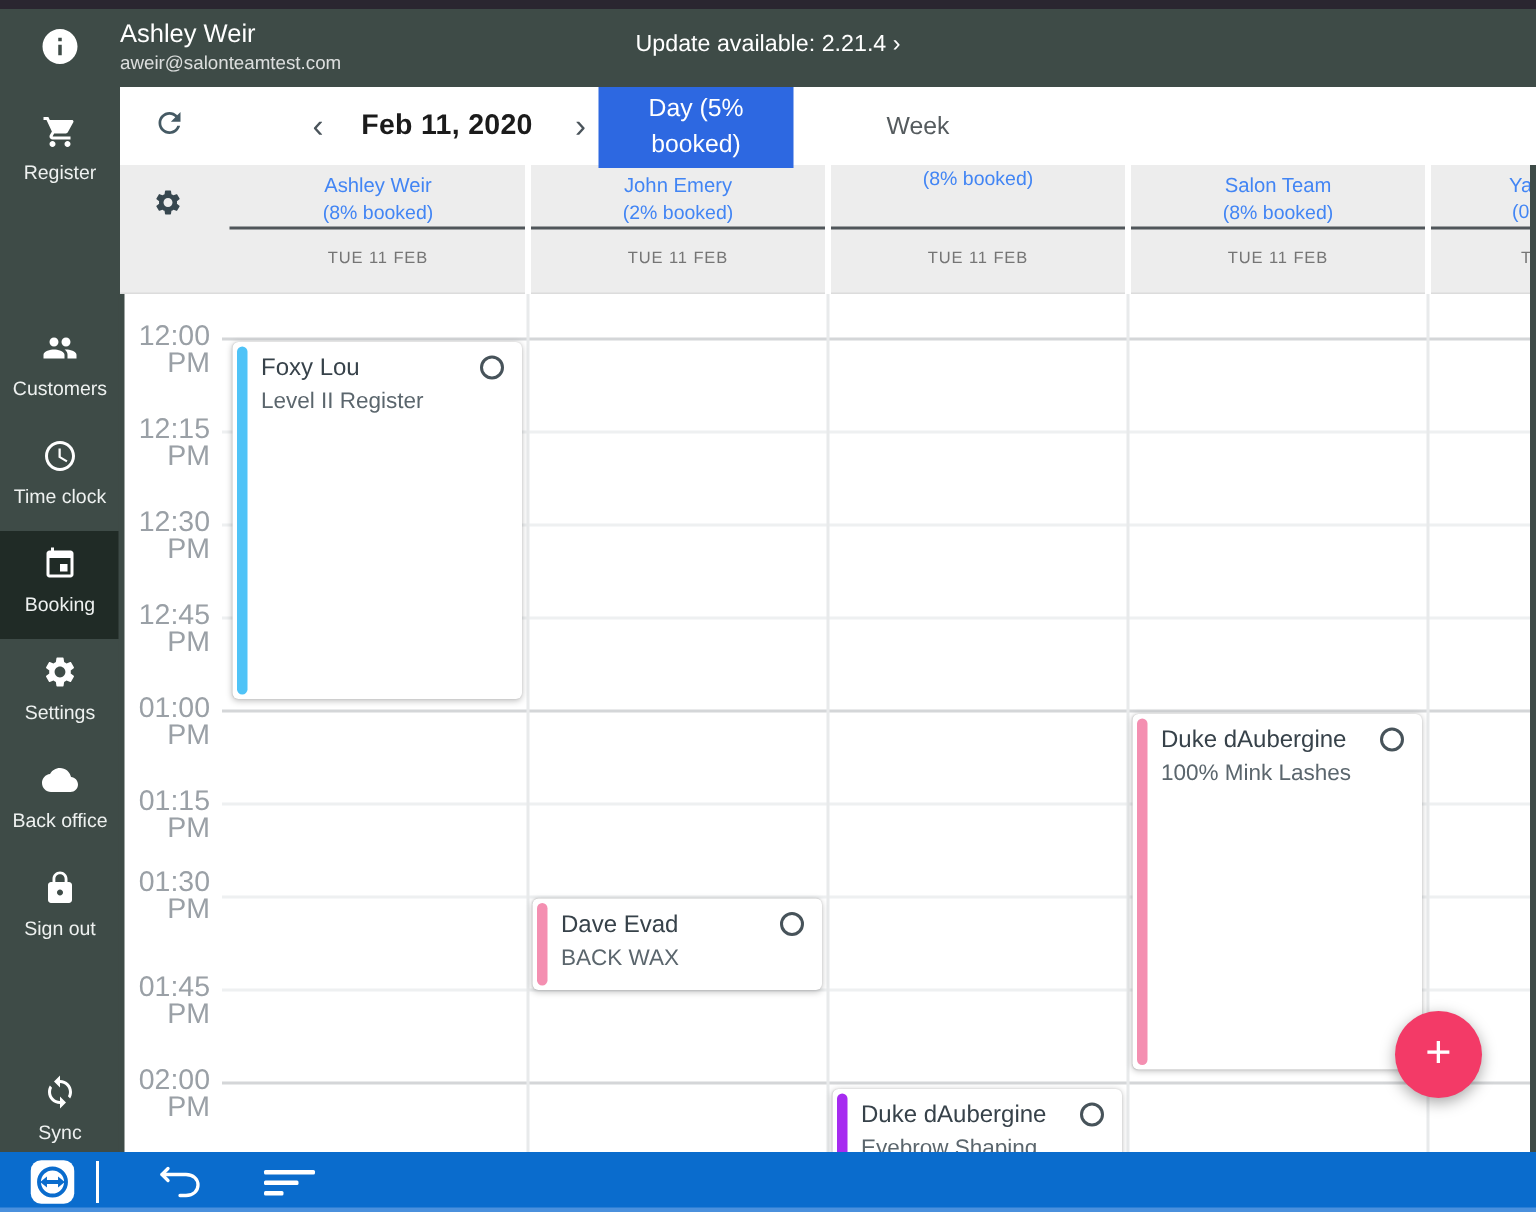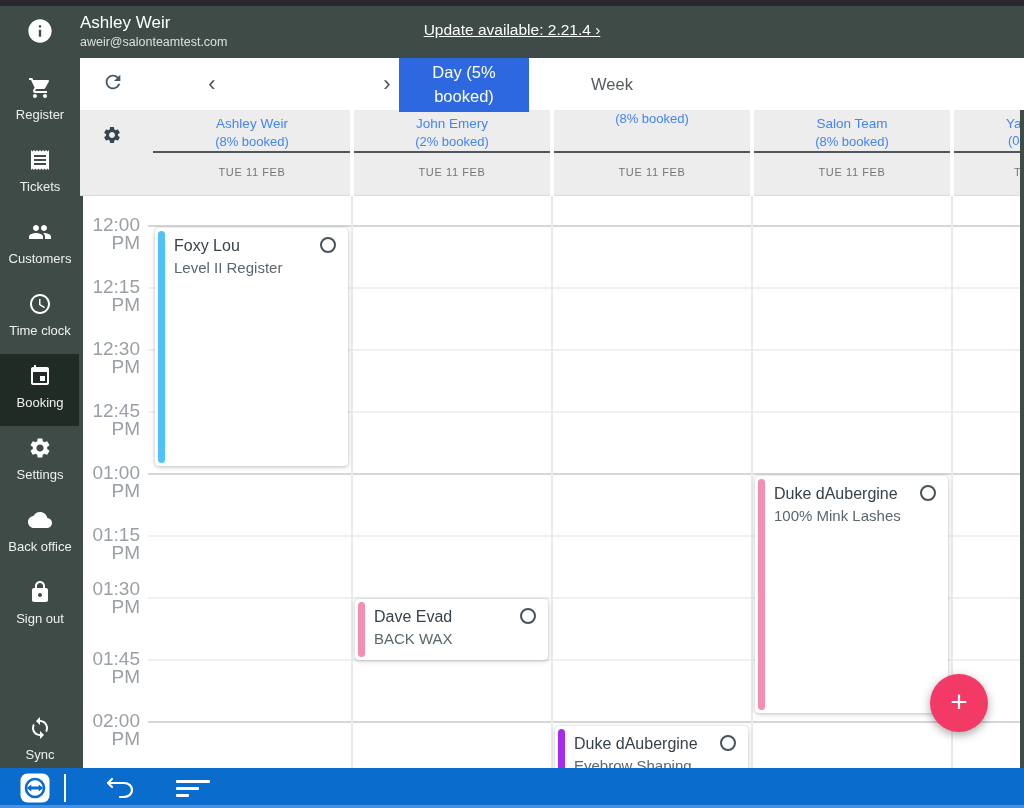--- a/index.html
+++ b/index.html
@@ -9,21 +9,21 @@
 
   
   .status-strip { position:absolute; left:0; top:0; width:1024px; height:6px; background:#2a2630; }
 
   
   .appbar { position:absolute; left:0; top:6px; width:1024px; height:52px; background:#3e4b47; color:#fff; }
   .info-btn { position:absolute; left:26px; top:11px; width:28px; height:28px; cursor:pointer; }
   .user-block { position:absolute; left:80px; top:6px; }
   .user-name { font-size:17px; font-weight:500; color:#fff; line-height:22px; }
   .user-email { font-size:12.5px; color:rgba(255,255,255,.82); line-height:17px; }
-  .update-notice { position:absolute; left:0; right:0; top:15px; text-align:center; font-size:15.5px; color:#fff; cursor:pointer;text-decoration:underline; }
+  .update-notice { position:absolute; left:0; right:0; top:15px; text-align:center; font-size:15.5px; color:#fff; cursor:pointer; }
 
   
   .sidebar { position:absolute; left:0; top:58px; width:80px; height:710px; background:#3e4b47; z-index:5; }
   .nav-item { position:absolute; left:0; width:80px; height:72px; text-align:center; cursor:pointer; }
   .nav-item.active { background:#202b26; }
   .nav-icon { position:absolute; left:28px; top:10px; width:24px; height:24px; display:block; }
   .nav-icon svg { width:24px; height:24px; fill:#fff; }
   .nav-label { position:absolute; left:0; top:41px; width:80px; font-size:13px; color:#eef1f0; }
   .ni0{top:8px}.ni1{top:80px}.ni2{top:152px}.ni3{top:224px}.ni4{top:296px}
   .ni5{top:368px}.ni6{top:440px}.ni7{top:512px}.ni8{top:648px}
@@ -121,26 +121,20 @@
     <div class="update-notice">Update available: 2.21.4 ›</div>
   </header>
 
   <nav class="sidebar">
     <div class="nav-item ni0">
       <span class="nav-icon"><svg viewBox="0 0 24 24">
             <path d="M7 18c-1.1 0-1.99.9-1.99 2S5.9 22 7 22s2-.9 2-2-.9-2-2-2zM1 2v2h2l3.6 7.59-1.35 2.45c-.16.28-.25.61-.25.96 0 1.1.9 2 2 2h12v-2H7.42c-.14 0-.25-.11-.25-.25l.03-.12.9-1.63h7.45c.75 0 1.41-.41 1.75-1.03l3.58-6.49c.08-.14.12-.31.12-.48 0-.55-.45-1-1-1H5.21l-.94-2H1zm16 16c-1.1 0-1.99.9-1.99 2s.89 2 1.99 2 2-.9 2-2-.9-2-2-2z"></path>
           </svg></span>
       <span class="nav-label">Register</span>
     </div>
-    <div class="nav-item ni1">
-      <span class="nav-icon"><svg viewBox="0 0 24 24">
-            <path d="M18 17H6v-2h12v2zm0-4H6v-2h12v2zm0-4H6V7h12v2zM3 22l1.5-1.5L6 22l1.5-1.5L9 22l1.5-1.5L12 22l1.5-1.5L15 22l1.5-1.5L18 22l1.5-1.5L21 22V2l-1.5 1.5L18 2l-1.5 1.5L15 2l-1.5 1.5L12 2l-1.5 1.5L9 2 7.5 3.5 6 2 4.5 3.5 3 2v20z"></path>
-          </svg></span>
-      <span class="nav-label">Tickets</span>
-    </div>
     <div class="nav-item ni2">
       <span class="nav-icon"><svg viewBox="0 0 24 24">
             <path d="M16 11c1.66 0 2.99-1.34 2.99-3S17.66 5 16 5c-1.66 0-3 1.34-3 3s1.34 3 3 3zm-8 0c1.66 0 2.99-1.34 2.99-3S9.66 5 8 5C6.34 5 5 6.34 5 8s1.34 3 3 3zm0 2c-2.33 0-7 1.17-7 3.5V19h14v-2.5c0-2.33-4.67-3.5-7-3.5zm8 0c-.29 0-.62.02-.97.05 1.16.84 1.97 1.97 1.97 3.45V19h6v-2.5c0-2.33-4.67-3.5-7-3.5z"></path>
           </svg></span>
       <span class="nav-label">Customers</span>
     </div>
     <div class="nav-item ni3">
       <span class="nav-icon"><svg viewBox="0 0 24 24">
             <path d="M11.99 2C6.47 2 2 6.48 2 12s4.47 10 9.99 10C17.52 22 22 17.52 22 12S17.52 2 11.99 2zM12 20c-4.42 0-8-3.58-8-8s3.58-8 8-8 8 3.58 8 8-3.58 8-8 8zm.5-13H11v6l5.25 3.15.75-1.23-4.5-2.67z"></path>
           </svg></span>
@@ -178,20 +172,21 @@
     </div>
   </nav>
 
   <div class="cal-toolbar">
     <span class="refresh-btn">
       <svg viewBox="0 0 24 24">
           <path d="M17.65 6.35C16.2 4.9 14.21 4 12 4c-4.42 0-7.99 3.58-7.99 8s3.57 8 7.99 8c3.73 0 6.84-2.55 7.73-6h-2.08c-.82 2.33-3.04 4-5.65 4-3.31 0-6-2.69-6-6s2.69-6 6-6c1.66 0 3.14.69 4.22 1.78L13 11h7V4l-2.35 2.35z"></path>
         </svg>
     </span>
     <span class="nav-chev chev-prev">‹</span>
+    <span class="date-label">Feb 11, 2020</span>
     <span class="nav-chev chev-next">›</span>
     <div class="tab tab-day">Day (5% booked)</div>
     <div class="tab tab-week">Week</div>
   </div>
 
   <div class="staff-header">
     <span class="gear-btn">
       <svg viewBox="0 0 24 24">
           <path d="M19.14 12.94c.04-.3.06-.61.06-.94 0-.32-.02-.64-.07-.94l2.03-1.58c.18-.14.23-.41.12-.61l-1.92-3.32c-.12-.22-.37-.29-.59-.22l-2.39.96c-.5-.38-1.03-.7-1.62-.94l-.36-2.54c-.04-.24-.24-.41-.48-.41h-3.84c-.24 0-.43.17-.47.41l-.36 2.54c-.59.24-1.13.57-1.62.94l-2.39-.96c-.22-.08-.47 0-.59.22L2.74 8.87c-.12.21-.08.47.12.61l2.03 1.58c-.05.3-.09.63-.09.94s.02.64.07.94l-2.03 1.58c-.18.14-.23.41-.12.61l1.92 3.32c.12.22.37.29.59.22l2.39-.96c.5.38 1.03.7 1.62.94l.36 2.54c.05.24.24.41.48.41h3.84c.24 0 .44-.17.47-.41l.36-2.54c.59-.24 1.13-.56 1.62-.94l2.39.96c.22.08.47 0 .59-.22l1.92-3.32c.12-.22.07-.47-.12-.61l-2.01-1.58zM12 15.6c-1.98 0-3.6-1.62-3.6-3.6s1.62-3.6 3.6-3.6 3.6 1.62 3.6 3.6-1.62 3.6-3.6 3.6z"></path>
         </svg>

